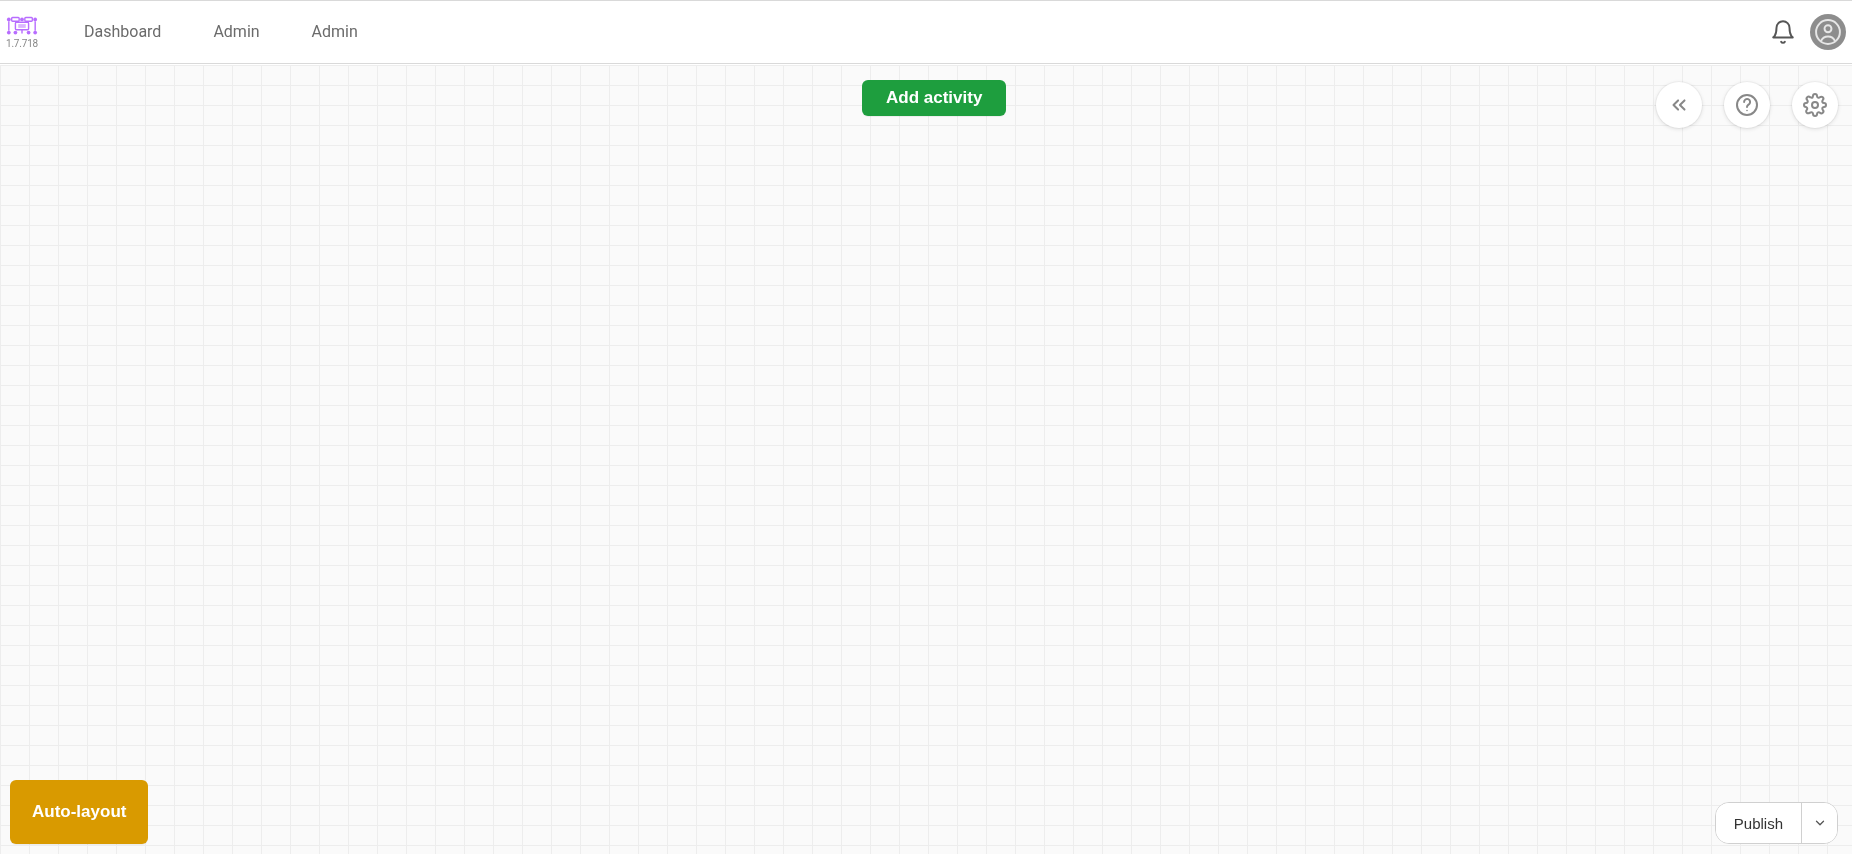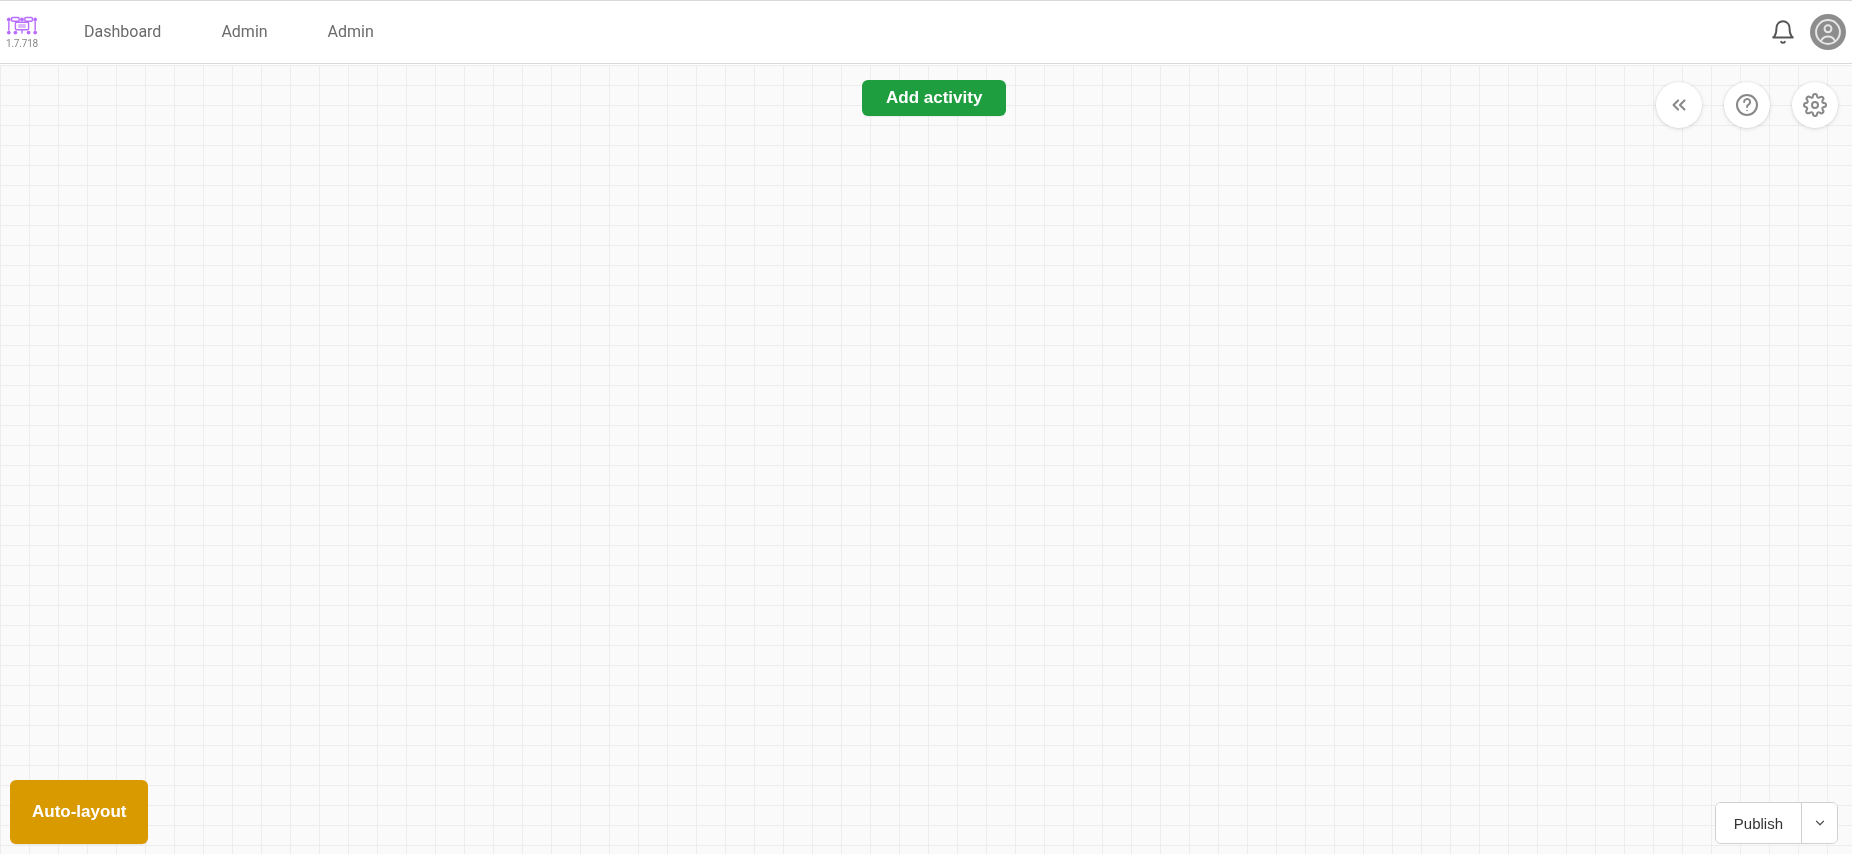--- a/index.html
+++ b/index.html
@@ -33,21 +33,21 @@
   }
   .logo-svg { width: 32px; height: 20px; }
   .version {
     font-size: 10px;
     color: #888;
     margin-top: 2px;
     letter-spacing: -0.2px;
   }
   .nav {
     display: flex;
-    gap: 16px;
+    gap: 8px;
   }
   .nav-item {
     font-size: 16px;
     color: #6b6b6b;
     padding: 0 22px;
     cursor: pointer;
     line-height: 64px;
   }
 
   .topbar-right {
@@ -145,21 +145,21 @@
     box-shadow: 0 1px 0 rgba(0,0,0,0.05);
   }
 
   .publish-group {
     position: absolute;
     right: 14px;
     bottom: 10px;
     display: flex;
     height: 42px;
     border: 1px solid #d0d0d0;
-    border-radius: 6px;
+    border-radius: 14px;
     background: #fff;
     overflow: hidden;
   }
   .publish-btn {
     padding: 0 18px;
     background: #fff;
     border: none;
     font-size: 15px;
     color: #333;
     cursor: pointer;

